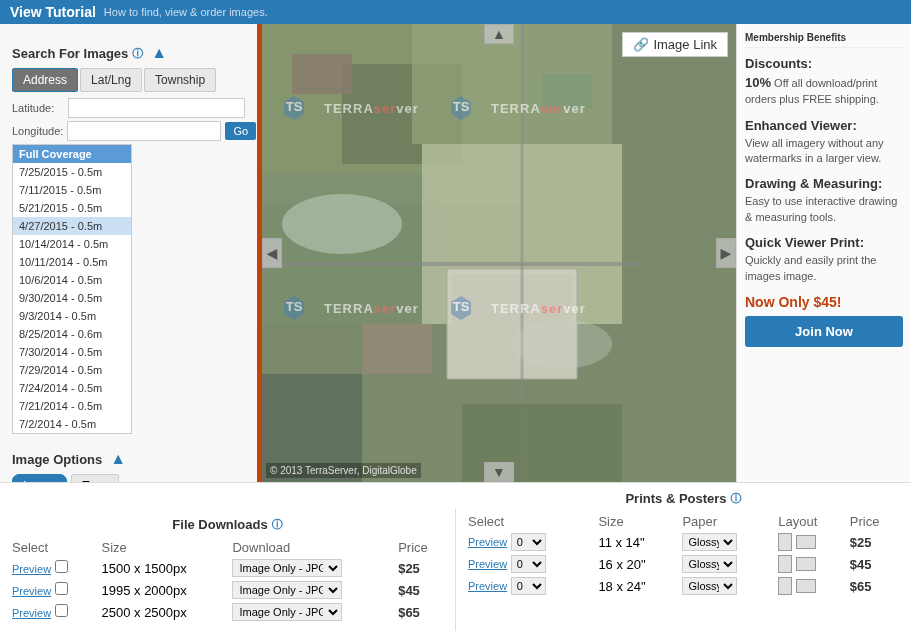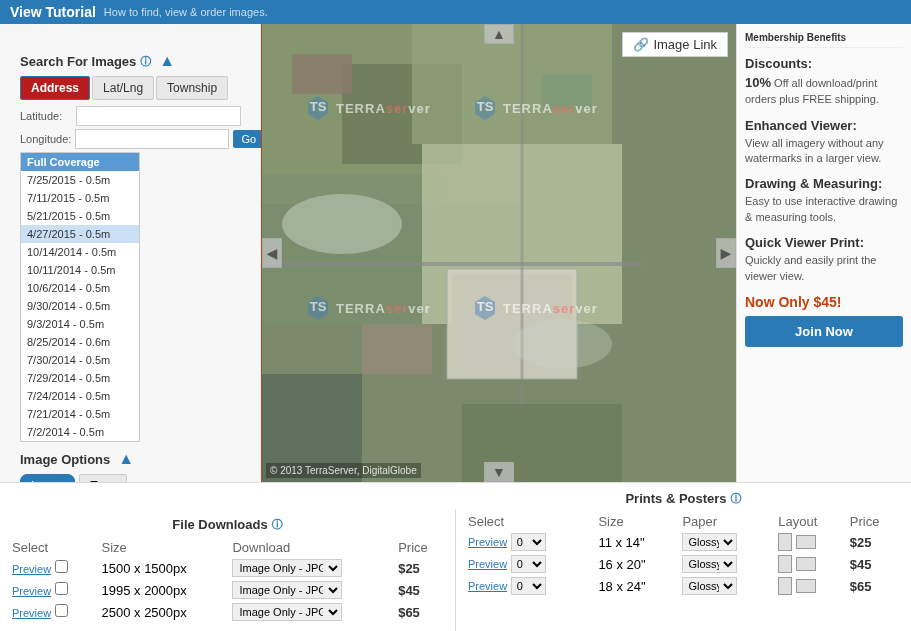--- a/index.html
+++ b/index.html
@@ -5,32 +5,32 @@
     * { box-sizing: border-box; margin: 0; padding: 0; font-family: Arial, sans-serif; font-size: 13px; }
     body { width: 911px; height: 631px; overflow: hidden; background: #f0f0f0; display: flex; flex-direction: column; }
 
     
     .top-bar { background: #2a7ab5; color: white; padding: 4px 10px; display: flex; align-items: center; gap: 8px; font-size: 12px; }
 
     
     .main-layout { display: flex; flex: 1; overflow: hidden; }
 
     
-    .sidebar { width: 262px; min-width: 262px; background: #f7f7f7; border-right: 1px solid #c2410c; display: flex; flex-direction: column; overflow-y: auto; padding: 20px; }
+    .sidebar { width: 262px; min-width: 262px; background: #f7f7f7; border-right: 5px solid #c2410c; display: flex; flex-direction: column; overflow-y: auto; padding: 12px; }
 
     .section-title { font-size: 13px; font-weight: bold; color: #333; margin-bottom: 6px; margin-top: 8px; display: flex; align-items: center; gap: 4px; }
 
     .search-tabs { display: flex; gap: 2px; margin-bottom: 6px; }
     .search-tab { padding: 4px 10px; font-size: 12px; border: 1px solid #ccc; background: #e8e8e8; cursor: pointer; color: #333; border-radius: 2px; }
-    .search-tab.active { background: #b91c1c; color: white; border-color: #2a7ab5; font-weight: bold; }
+    .search-tab.active { background: #737373; color: white; border-color: #2a7ab5; }
 
     .expand-btn { background: none; border: none; color: #2a7ab5; font-size: 16px; cursor: pointer; padding: 0 4px; }
 
     
-    .dropdown-list-container { position: relative; margin-bottom: 4px; }
+    .dropdown-list-container { position: relative; margin-bottom: 12px; }
     .dropdown-list { background: white; border: 1px solid #ccc; overflow-y: auto; max-height: 290px; width: 120px; }
     .dropdown-list-item { padding: 3px 6px; font-size: 11px; cursor: pointer; color: #333; white-space: nowrap; }
     .dropdown-list-item.highlighted { background: #cce0f5; }
     .dropdown-list-item.header { background: #5b9bd5; color: white; font-weight: bold; }
 
     
     .bottom-dropdown { display: flex; align-items: center; gap: 2px; margin-top: 2px; }
     .bottom-dropdown select { font-size: 11px; border: 1px solid #ccc; padding: 2px; }
 
     
@@ -79,21 +79,21 @@
 
     
     .prints-posters { flex: 1; padding: 8px; }
     .pp-table { width: 100%; border-collapse: collapse; font-size: 11px; }
     .pp-table th { color: #666; font-weight: normal; padding: 2px 4px; text-align: left; }
     .pp-table td { padding: 2px 4px; vertical-align: middle; }
     .pp-select-sm { font-size: 11px; padding: 1px; border: 1px solid #ccc; width: 35px; }
     .pp-select-md { font-size: 11px; padding: 1px; border: 1px solid #ccc; width: 55px; text-align: center; }
     .layout-icon { width: 18px; height: 14px; border: 1px solid #999; display: inline-block; background: #e0e0e0; cursor: pointer; vertical-align: middle; }
     .layout-icon.landscape { width: 20px; height: 14px; }
-    .wm-group { position: absolute; display: flex; align-items: center; gap: 4px; opacity: 0.6; margin-left: 24px; }
+    .wm-group { position: absolute; display: flex; align-items: center; gap: 16px; opacity: 0.6; }
     .wm-hex { width: 28px; height: 28px; }
     .wm-text { color: white; font-size: 12px; font-weight: bold; letter-spacing: 1px; }
     .wm-text .accent { color: #ff6666; }
 
     
     .coord-row { display: flex; align-items: center; gap: 4px; margin-bottom: 3px; }
     .coord-label { font-size: 11px; color: #555; width: 52px; }
     .coord-input { flex: 1; padding: 3px 5px; border: 1px solid #ccc; font-size: 11px; }
     .coord-btn { padding: 3px 8px; background: #2a7ab5; color: white; border: none; font-size: 11px; cursor: pointer; border-radius: 2px; }
 
@@ -261,21 +261,21 @@
       <div class="benefit-text">View all imagery without any watermarks in a larger view.</div>
     </div>
 
     <div class="benefit-section">
       <div class="benefit-heading">Drawing &amp; Measuring:</div>
       <div class="benefit-text">Easy to use interactive drawing &amp; measuring tools.</div>
     </div>
 
     <div class="benefit-section">
       <div class="benefit-heading">Quick Viewer Print:</div>
-      <div class="benefit-text">Quickly and easily print the viewer view.</div>
+      <div class="benefit-text">Quickly and easily print the images image.</div>
     </div>
 
     <div class="price-text">Now Only $45!</div>
     <button class="join-btn">Join Now</button>
   </div>
 
 </div>
 
 <div class="bottom-area">
 

